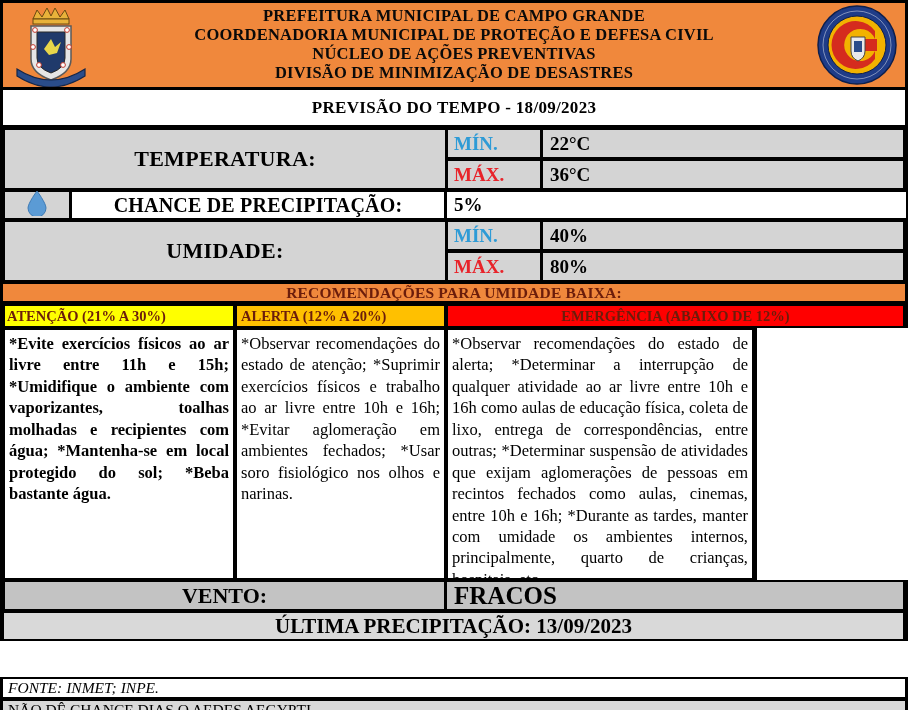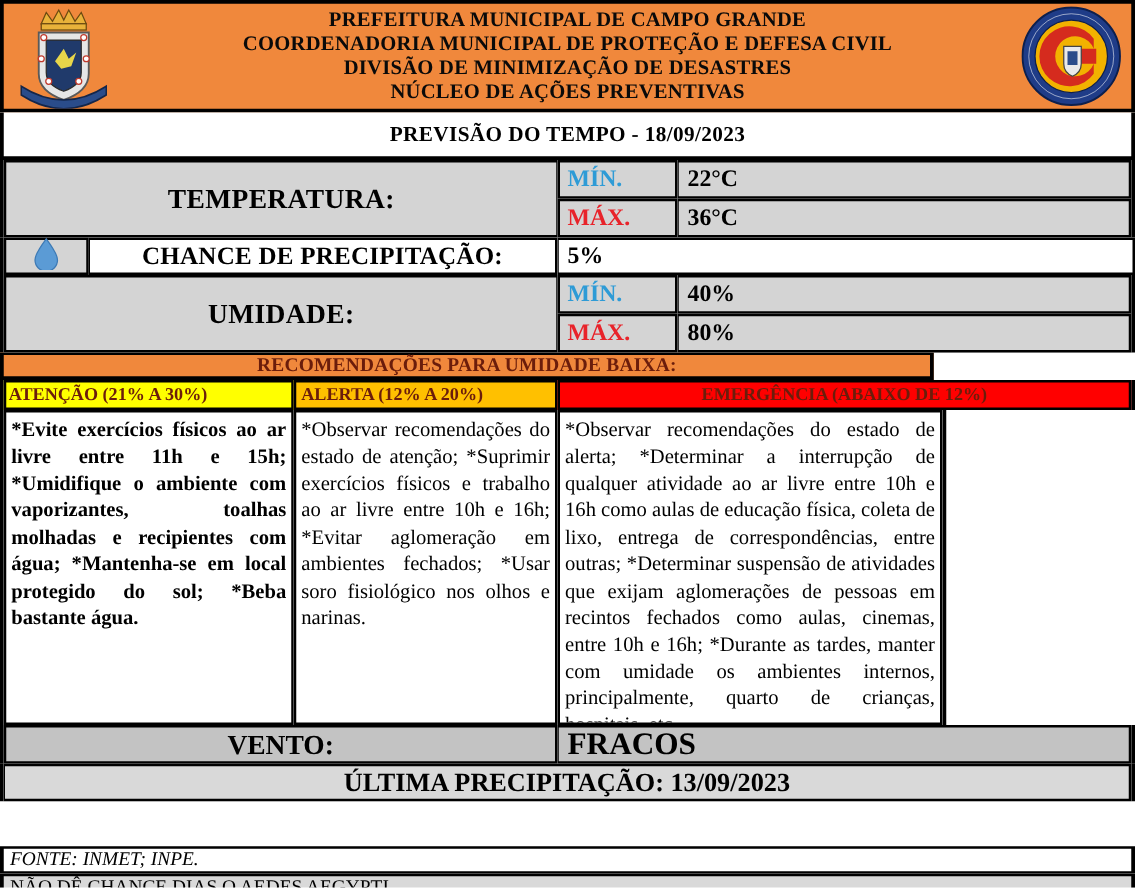--- a/index.html
+++ b/index.html
@@ -186,21 +186,21 @@
     display: flex;
     align-items: center;
     padding-left: 7px;
     font-size: 19px;
     font-weight: bold;
   }
 
   
   .rec-head {
     box-sizing: border-box;
-    width: 747px;
+    width: 908px;
     height: 22px;
     border: 3px solid #000;
     border-top: 2px solid #000;
     background: #F0883C;
     display: flex;
     align-items: center;
     justify-content: center;
   }
   .rec-head span {
     font-size: 15.5px;
@@ -354,22 +354,22 @@
         <circle cx="28" cy="62" r="2.4" fill="#fff" stroke="#c0392b" stroke-width="1"></circle>
         <circle cx="52" cy="62" r="2.4" fill="#fff" stroke="#c0392b" stroke-width="1"></circle>
 
         <path d="M6 66 Q40 88 74 66 L74 73 Q40 95 6 73 Z" fill="#2A4C8A" stroke="#14264a" stroke-width="1.2"></path>
       </svg>
     </div>
 
     <div class="banner-titles">
       <div>PREFEITURA MUNICIPAL DE CAMPO GRANDE</div>
       <div>COORDENADORIA MUNICIPAL DE PROTEÇÃO E DEFESA CIVIL</div>
+      <div>NÚCLEO DE AÇÕES PREVENTIVAS</div>
       <div>DIVISÃO DE MINIMIZAÇÃO DE DESASTRES</div>
-      <div>NÚCLEO DE AÇÕES PREVENTIVAS</div>
     </div>
 
     <div class="civil-emblem">
       <svg width="80" height="80" viewBox="0 0 80 80">
         <circle cx="40" cy="40" r="39" fill="#1F3C88" stroke="#0d1f4d" stroke-width="1.5"></circle>
         <circle cx="40" cy="40" r="29" fill="#F2B200" stroke="#0d1f4d" stroke-width="1"></circle>
         <path d="M40 13 A27 27 0 0 1 40 67 A27 27 0 0 1 40 13 Z" fill="#F2B200"></path>
 
         <path d="M58 26 A24 24 0 1 0 58 54 L58 46 A16 16 0 1 1 58 34 Z" fill="#D52B1E"></path>
         <rect x="40" y="34" width="20" height="12" fill="#D52B1E"></rect>

